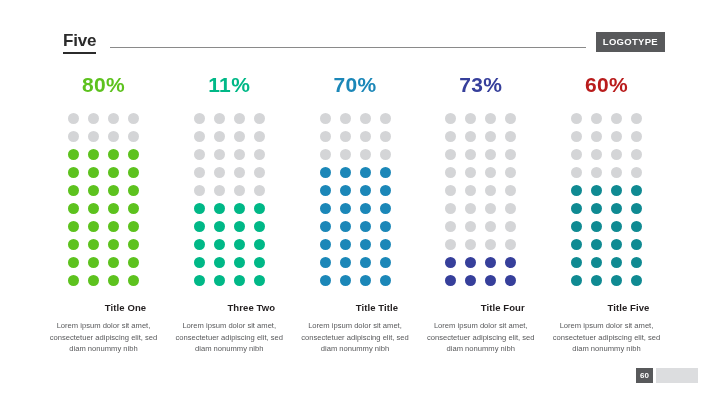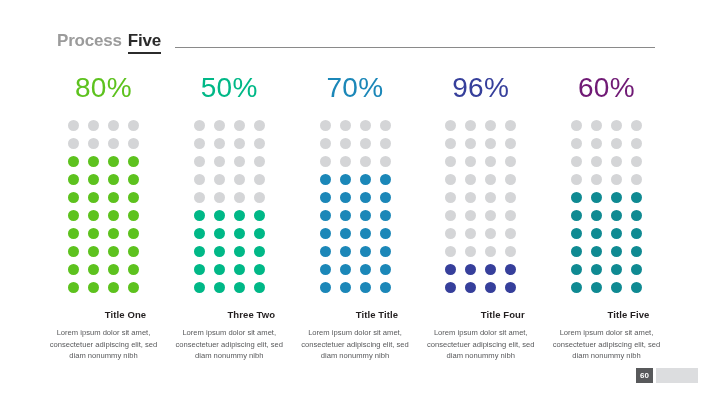--- a/index.html
+++ b/index.html
@@ -35,21 +35,21 @@
     border: 2px solid #58595b;
   }
 
   
   .columns {
     position: absolute; left: 47px; top: 74px; width: 616px;
     display: flex; justify-content: space-between;
   }
   .column { width: 113px; display: flex; flex-direction: column; align-items: center; }
 
-  .pct { font-size: 28px; font-weight: normal; letter-spacing: 0.4px; line-height: 1; }
+  .pct { font-size: 21px; font-weight: bold; letter-spacing: 0.4px; line-height: 1; }
 
   .grid {
     margin-top: 16px;
     display: grid;
     grid-template-columns: repeat(4, 14px);
     grid-auto-rows: 14px;
     column-gap: 6px; row-gap: 4.1px;
   }
   .dot { width: 11px; height: 11px; border-radius: 50%; margin: 1.5px; }
 
@@ -71,24 +71,24 @@
   }
   .footer-bar { width: 42px; height: 15px; background: #dcdddf; margin-left: 3px; }
 </style>
 </head>
 <body>
 
 <div class="slide">
 
   <div class="header">
     <div class="title-block">
-      <span class="title-light">Process</span>
       <span class="title-bold">Five</span>
     </div>
     <div class="header-rule"></div>
+    <div class="logotype">LOGOTYPE</div>
   </div>
 
   <div class="columns">
       <div class="column">
         <div class="pct" style="color: rgb(93, 194, 30);">80%</div>
         <div class="grid">
           <span class="dot" style="background: rgb(212, 213, 215);"></span>
           <span class="dot" style="background: rgb(212, 213, 215);"></span>
           <span class="dot" style="background: rgb(212, 213, 215);"></span>
           <span class="dot" style="background: rgb(212, 213, 215);"></span>
@@ -126,21 +126,21 @@
           <span class="dot" style="background: rgb(93, 194, 30);"></span>
           <span class="dot" style="background: rgb(93, 194, 30);"></span>
           <span class="dot" style="background: rgb(93, 194, 30);"></span>
           <span class="dot" style="background: rgb(93, 194, 30);"></span>
           <span class="dot" style="background: rgb(93, 194, 30);"></span>
         </div>
         <div class="col-title">Title One</div>
         <div class="col-desc">Lorem ipsum dolor sit amet, consectetuer adipiscing elit, sed diam nonummy nibh</div>
       </div>
       <div class="column">
-        <div class="pct" style="color: rgb(0, 184, 135);">50%</div>
+        <div class="pct" style="color: rgb(0, 184, 135);">11%</div>
         <div class="grid">
           <span class="dot" style="background: rgb(212, 213, 215);"></span>
           <span class="dot" style="background: rgb(212, 213, 215);"></span>
           <span class="dot" style="background: rgb(212, 213, 215);"></span>
           <span class="dot" style="background: rgb(212, 213, 215);"></span>
           <span class="dot" style="background: rgb(212, 213, 215);"></span>
           <span class="dot" style="background: rgb(212, 213, 215);"></span>
           <span class="dot" style="background: rgb(212, 213, 215);"></span>
           <span class="dot" style="background: rgb(212, 213, 215);"></span>
           <span class="dot" style="background: rgb(212, 213, 215);"></span>
@@ -220,21 +220,21 @@
           <span class="dot" style="background: rgb(27, 135, 184);"></span>
           <span class="dot" style="background: rgb(27, 135, 184);"></span>
           <span class="dot" style="background: rgb(27, 135, 184);"></span>
           <span class="dot" style="background: rgb(27, 135, 184);"></span>
           <span class="dot" style="background: rgb(27, 135, 184);"></span>
         </div>
         <div class="col-title">Title Title</div>
         <div class="col-desc">Lorem ipsum dolor sit amet, consectetuer adipiscing elit, sed diam nonummy nibh</div>
       </div>
       <div class="column">
-        <div class="pct" style="color: rgb(54, 63, 155);">96%</div>
+        <div class="pct" style="color: rgb(54, 63, 155);">73%</div>
         <div class="grid">
           <span class="dot" style="background: rgb(212, 213, 215);"></span>
           <span class="dot" style="background: rgb(212, 213, 215);"></span>
           <span class="dot" style="background: rgb(212, 213, 215);"></span>
           <span class="dot" style="background: rgb(212, 213, 215);"></span>
           <span class="dot" style="background: rgb(212, 213, 215);"></span>
           <span class="dot" style="background: rgb(212, 213, 215);"></span>
           <span class="dot" style="background: rgb(212, 213, 215);"></span>
           <span class="dot" style="background: rgb(212, 213, 215);"></span>
           <span class="dot" style="background: rgb(212, 213, 215);"></span>
@@ -267,21 +267,21 @@
           <span class="dot" style="background: rgb(54, 63, 155);"></span>
           <span class="dot" style="background: rgb(54, 63, 155);"></span>
           <span class="dot" style="background: rgb(54, 63, 155);"></span>
           <span class="dot" style="background: rgb(54, 63, 155);"></span>
           <span class="dot" style="background: rgb(54, 63, 155);"></span>
         </div>
         <div class="col-title">Title Four</div>
         <div class="col-desc">Lorem ipsum dolor sit amet, consectetuer adipiscing elit, sed diam nonummy nibh</div>
       </div>
       <div class="column">
-        <div class="pct" style="color: #701a75;">60%</div>
+        <div class="pct" style="color: #b91c1c;">60%</div>
         <div class="grid">
           <span class="dot" style="background: rgb(212, 213, 215);"></span>
           <span class="dot" style="background: rgb(212, 213, 215);"></span>
           <span class="dot" style="background: rgb(212, 213, 215);"></span>
           <span class="dot" style="background: rgb(212, 213, 215);"></span>
           <span class="dot" style="background: rgb(212, 213, 215);"></span>
           <span class="dot" style="background: rgb(212, 213, 215);"></span>
           <span class="dot" style="background: rgb(212, 213, 215);"></span>
           <span class="dot" style="background: rgb(212, 213, 215);"></span>
           <span class="dot" style="background: rgb(212, 213, 215);"></span>

